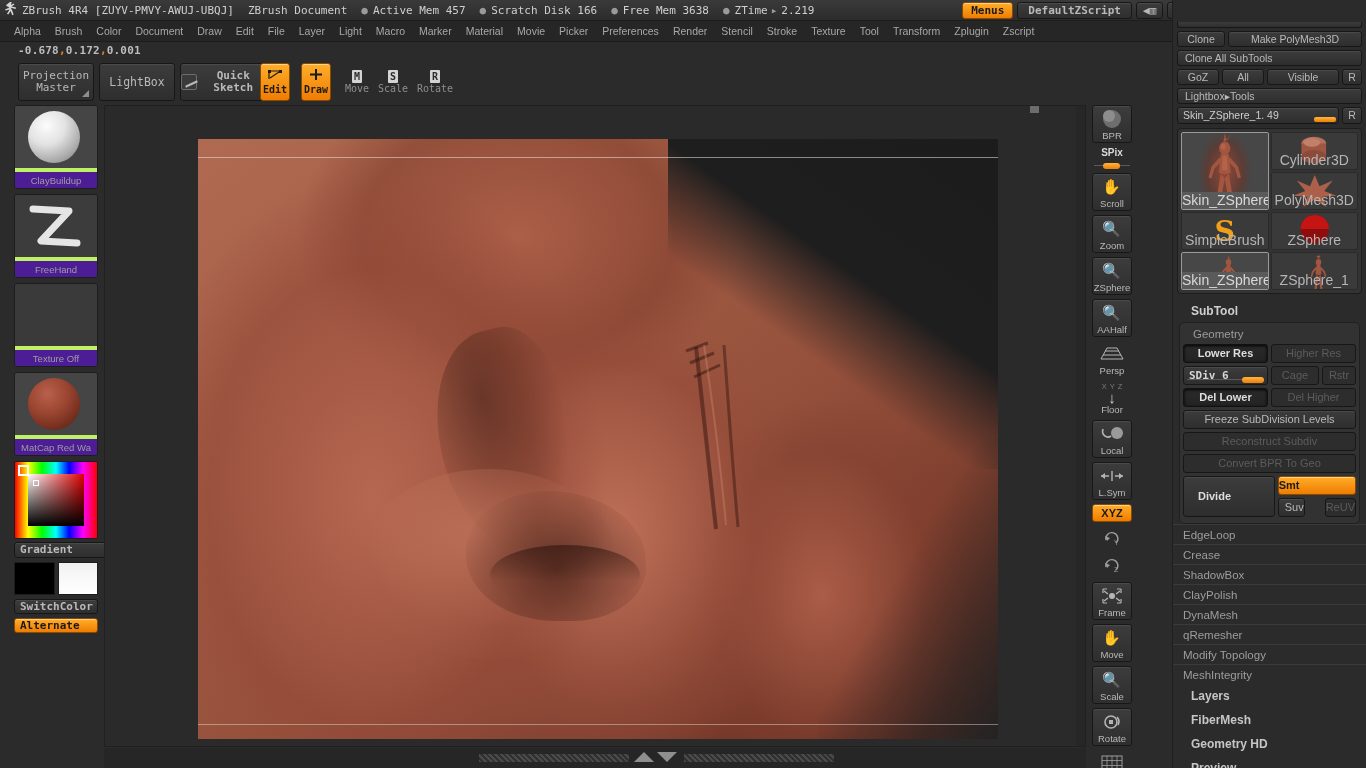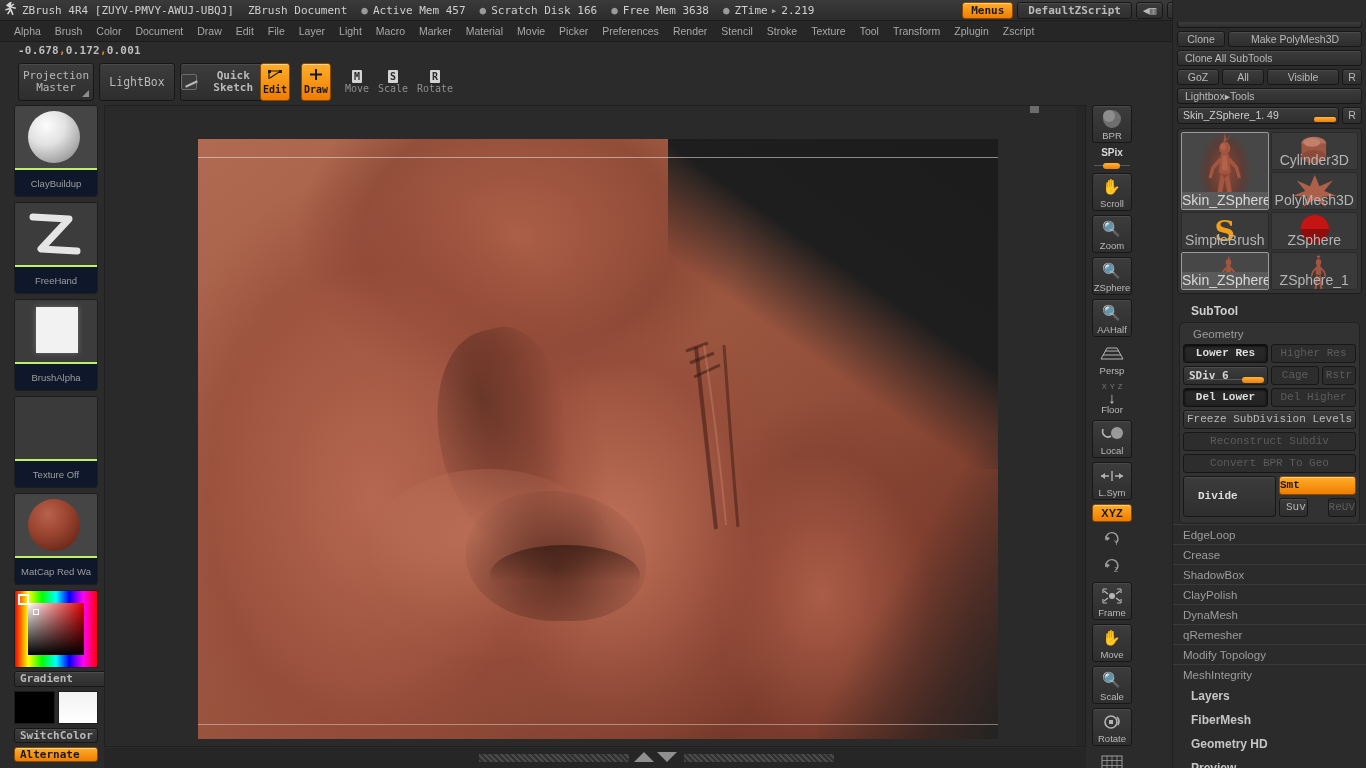--- a/index.html
+++ b/index.html
@@ -100,22 +100,22 @@
   
   #tickstrip { position:absolute; left:978px; top:105px; width:110px; height:8px; }
   #tickstrip .seg { position:absolute; top:0; width:9px; height:8px; background:#343434; }
   #tickstrip .hl { position:absolute; top:0; left:50px; width:11px; height:8px; background:#8c8c8c; }
 
   
   #leftcol { position:absolute; left:14px; top:105px; width:84px; }
   .swatch { width:84px; margin-bottom:5px; border:1px solid #1d1d1d; border-radius:3px;
      background:#3b3b3b; position:relative; overflow:hidden; }
   .swatch .thumb { width:100%; height:62px; display:block; position:relative; }
-  .swatch .cap { height:28px; background:#0f172a; color:#9e9e9e; font-size:9.5px;
-     display:flex;align-items:center;justify-content:center; border-top:2px solid #bef264;
+  .swatch .cap { height:20px; background:#4c1d95; color:#9e9e9e; font-size:9.5px;
+     display:flex;align-items:center;justify-content:center; border-top:4px solid #bef264;
      font-family:"Liberation Sans", sans-serif; white-space:nowrap; }
   .sph-grey { background:#454545; }
   .sph-grey:after{content:"";position:absolute;left:13px;top:5px;width:52px;height:52px;border-radius:50%;
      background:radial-gradient(circle at 35% 28%, #fcfcfc 0%, #e2e2e2 38%, #a9a9a9 72%, #6f6f6f 100%);}
   .sph-red { background:#454545; }
   .sph-red:after{content:"";position:absolute;left:13px;top:5px;width:52px;height:52px;border-radius:50%;
      background:radial-gradient(circle at 38% 30%, #b8614d 0%, #9c4632 40%, #6d2a1b 78%, #401208 100%);}
   .freehand { background:#3c3c3c; }
   .freehand svg { position:absolute; left:10px; top:6px; }
   .alphasq { background:#3c3c3c; }
@@ -189,21 +189,21 @@
      font-family:Liberation Sans, sans-serif; white-space:nowrap; position:relative; z-index:2;}
   .tcell.sel .cap { background:#5a5a5a; color:#d8d8d8; }
   .tcell .art { position:absolute; left:0; right:0; top:0; bottom:0; }
 
   .secthead { color:#cfcfcf; font-size:12px; font-weight:bold; padding:6px 0 4px 18px;
      font-family:"Liberation Sans", sans-serif;}
   #geobox { margin:0 6px; background:#323232; border:1px solid #202020; border-radius:5px; padding:3px; }
   #geobox .ghead { color:#9b9b9b; font-size:11.5px; padding:2px 0 4px 10px;
      font-family:"Liberation Sans", sans-serif; }
   .grow { display:flex; gap:3px; margin-bottom:3px; }
-  .gbtn { height:19px; font-size:11px; flex:1; font-family:Liberation Mono, monospace; }
+  .gbtn { height:19px; font-size:11px; flex:1; font-family:Liberation Sans, sans-serif; }
   .gslider { flex:1; height:19px; position:relative; background:linear-gradient(#3c3c3c,#2e2e2e);
      border:1px solid #171717; border-radius:3px; box-shadow: inset 0 1px 0 #4a4a4a;}
   .gslider .tx { position:absolute; left:5px; top:2px; font-size:11px; color:#d6d6d6; font-weight:bold;}
   .gslider .track { position:absolute; left:3px; right:3px; bottom:4px; height:1px; background:#5a5a5a; }
   .gslider .knob { position:absolute; right:3px; bottom:1px; width:22px; height:6px; border-radius:3px;
      background:linear-gradient(#ffb43d,#ee7f08); }
   #divrow { display:flex; gap:3px; margin-bottom:3px; }
   #divrow .left { flex:1; }
   #divrow .right { flex:1; display:flex; flex-direction:column; gap:3px; }
   .gbtn.tall { height:41px; }
@@ -381,24 +381,20 @@
   </div>
   <div class="swatch">
     <div class="thumb freehand">
       <svg width="62" height="50" viewBox="0 0 62 50">
         <path d="M8 8 L44 10 L16 40 L52 42" stroke="#f4f4f4" stroke-width="7" fill="none" stroke-linecap="round" stroke-linejoin="round" opacity="0.92"></path>
       </svg>
     </div>
     <div class="cap">FreeHand</div>
   </div>
   <div class="swatch">
-    <div class="thumb alphasq"></div>
-    <div class="cap">BrushAlpha</div>
-  </div>
-  <div class="swatch">
     <div class="thumb texoff"></div>
     <div class="cap">Texture Off</div>
   </div>
   <div class="swatch">
     <div class="thumb sph-red"></div>
     <div class="cap">MatCap Red Wa</div>
   </div>
 
   <div id="picker">
     <div class="hue"></div>

